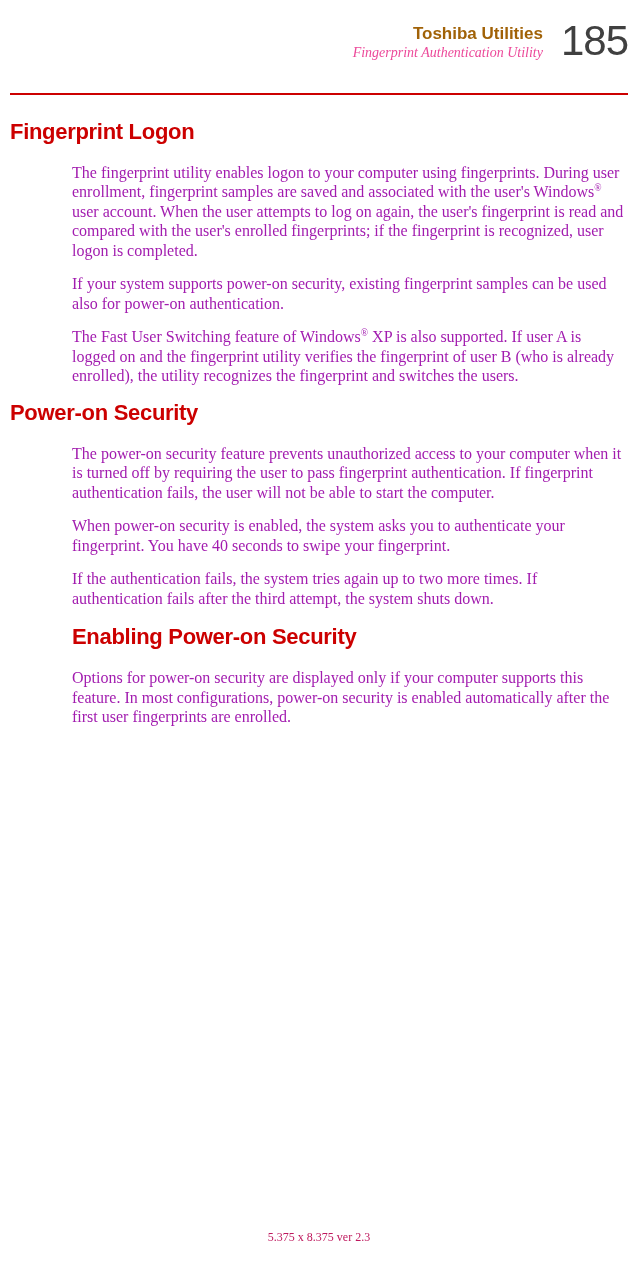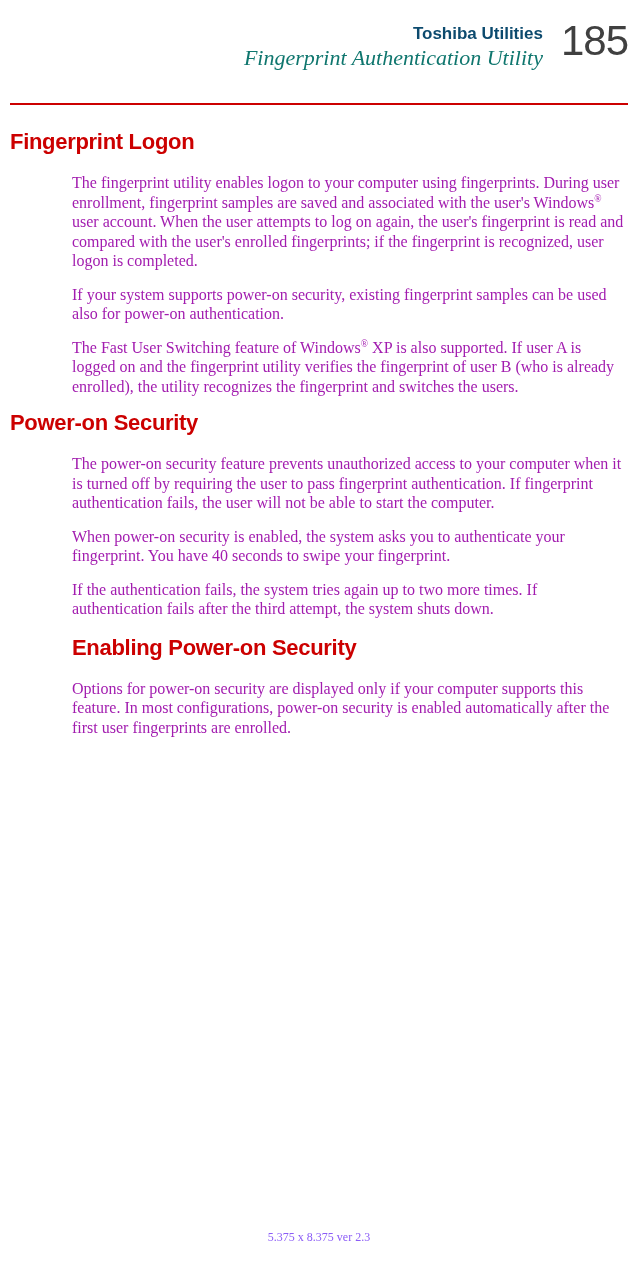--- a/index.html
+++ b/index.html
@@ -21,29 +21,29 @@
     gap: 18px;
     padding-right: 0;
   }
   .header-text {
     text-align: right;
     padding-top: 4px;
   }
   .doc-title {
     font-family: Arial, Helvetica, sans-serif;
     font-weight: bold;
-    color: #0c4a6e;
+    color: #a16207;
     font-size: 17px;
     line-height: 1.2;
   }
   .doc-subtitle {
     font-family: "Times New Roman", Times, serif;
     font-style: italic;
-    font-size: 22px;
-    color: #0f766e;
+    font-size: 14px;
+    color: #ec4899;
     line-height: 1.3;
   }
   .page-number {
     font-family: Arial, Helvetica, sans-serif;
     font-weight: 300;
     color: #404040;
     font-size: 42px;
     line-height: 1;
     letter-spacing: -1px;
   }
@@ -83,21 +83,21 @@
     vertical-align: super;
     line-height: 0;
   }
   .footer {
     position: absolute;
     bottom: 26px;
     left: 0;
     width: 100%;
     text-align: center;
     font-size: 12px;
-    color: #8b5cf6;
+    color: #be185d;
     font-family: "Times New Roman", Times, serif;
   }
 </style>
 </head>
 <body>
 
 <div class="page">
 
   <div class="header-row">
     <div class="header-text">

